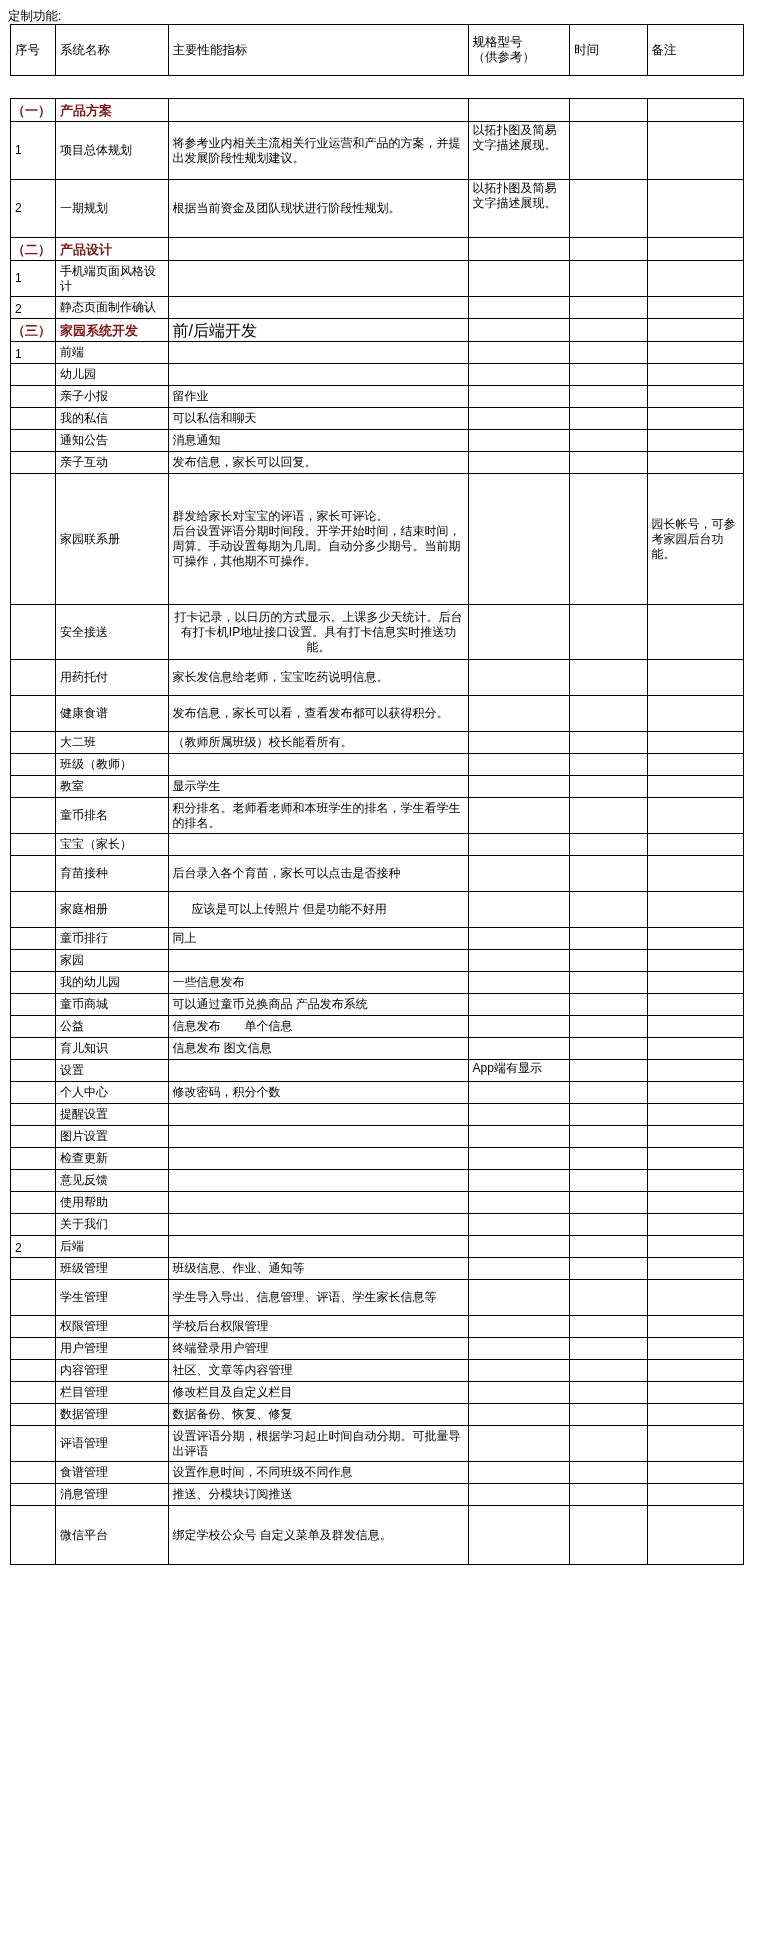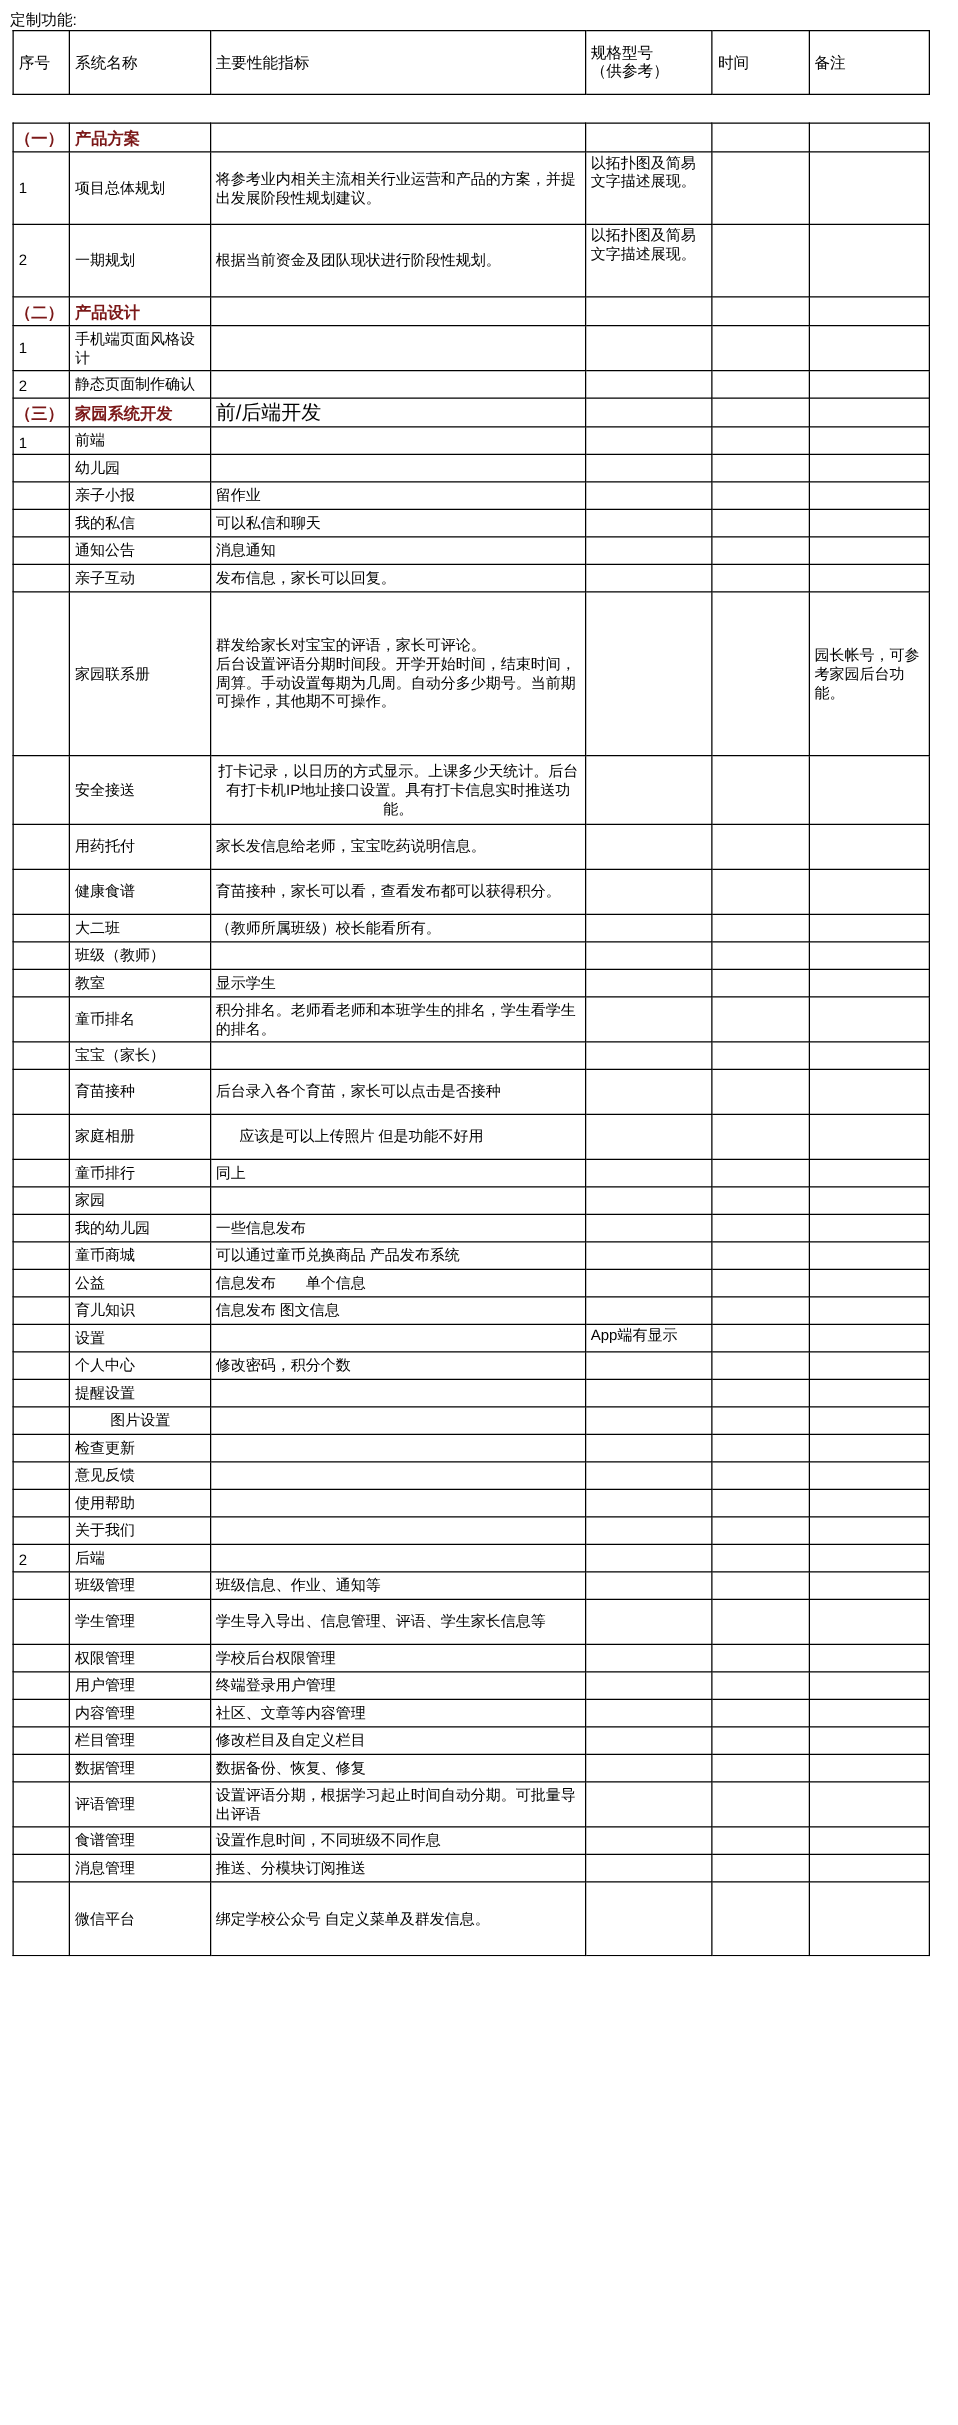--- a/index.html
+++ b/index.html
@@ -258,21 +258,21 @@
           <td class="seq mid" style="height: 33px; vertical-align: middle;"></td>
           <td class="name" style="height: 33px;">用药托付</td>
           <td class="desc" style="height: 33px; white-space: pre-line;">家长发信息给老师，宝宝吃药说明信息。</td>
           <td class="spec" style="height: 33px; white-space: pre-line; vertical-align: top;"></td>
           <td class="time" style="height: 33px;"></td>
           <td class="note" style="height: 33px; white-space: pre-line;"></td>
         </tr>
         <tr class="">
           <td class="seq mid" style="height: 33px; vertical-align: middle;"></td>
           <td class="name" style="height: 33px;">健康食谱</td>
-          <td class="desc" style="height: 33px; white-space: pre-line;">育苗接种，家长可以看，查看发布都可以获得积分。</td>
+          <td class="desc" style="height: 33px; white-space: pre-line;">发布信息，家长可以看，查看发布都可以获得积分。</td>
           <td class="spec" style="height: 33px; white-space: pre-line; vertical-align: top;"></td>
           <td class="time" style="height: 33px;"></td>
           <td class="note" style="height: 33px; white-space: pre-line;"></td>
         </tr>
         <tr class="">
           <td class="seq" style="height: 19px; vertical-align: bottom;"></td>
           <td class="name" style="height: 19px;">大二班</td>
           <td class="desc" style="height: 19px; white-space: pre-line;">（教师所属班级）校长能看所有。</td>
           <td class="spec" style="height: 19px; white-space: pre-line; vertical-align: top;"></td>
           <td class="time" style="height: 19px;"></td>
@@ -393,21 +393,21 @@
         <tr class="">
           <td class="seq" style="height: 19px; vertical-align: bottom;"></td>
           <td class="name" style="height: 19px;">提醒设置</td>
           <td class="desc" style="height: 19px; white-space: pre-line;"></td>
           <td class="spec" style="height: 19px; white-space: pre-line; vertical-align: top;"></td>
           <td class="time" style="height: 19px;"></td>
           <td class="note" style="height: 19px; white-space: pre-line;"></td>
         </tr>
         <tr class="">
           <td class="seq" style="height: 19px; vertical-align: bottom;"></td>
-          <td class="name" style="height: 19px; text-align: center;">图片设置</td>
+          <td class="name" style="height: 19px;">图片设置</td>
           <td class="desc" style="height: 19px; white-space: pre-line;"></td>
           <td class="spec" style="height: 19px; white-space: pre-line; vertical-align: top;"></td>
           <td class="time" style="height: 19px;"></td>
           <td class="note" style="height: 19px; white-space: pre-line;"></td>
         </tr>
         <tr class="">
           <td class="seq" style="height: 19px; vertical-align: bottom;"></td>
           <td class="name" style="height: 19px;">检查更新</td>
           <td class="desc" style="height: 19px; white-space: pre-line;"></td>
           <td class="spec" style="height: 19px; white-space: pre-line; vertical-align: top;"></td>

